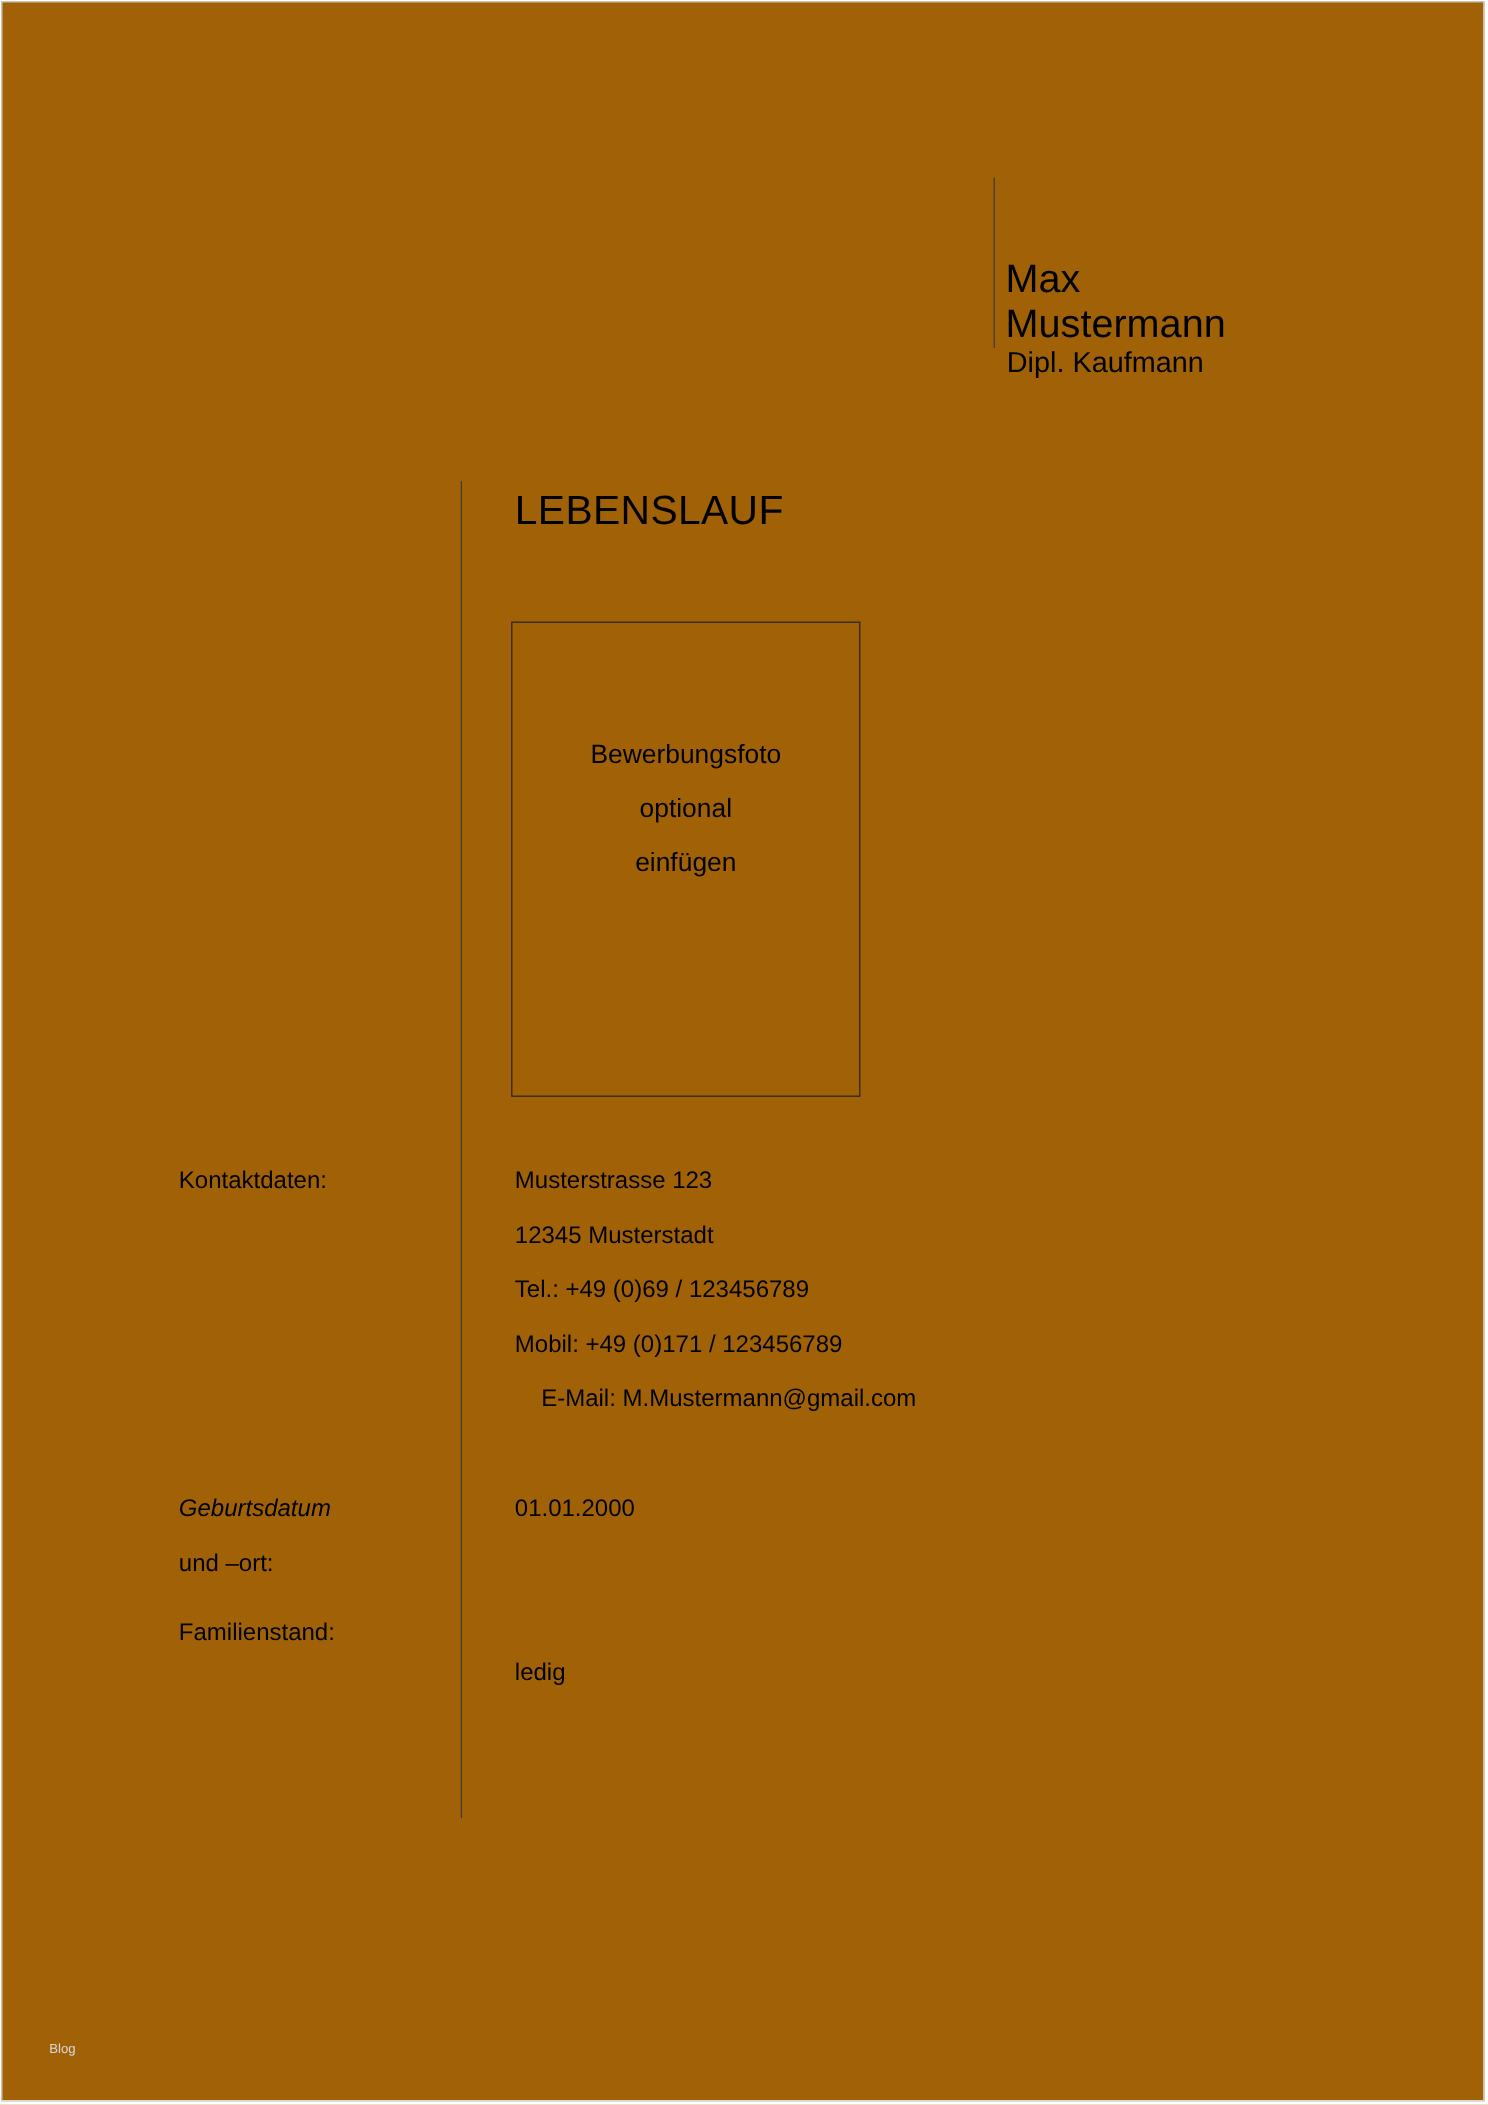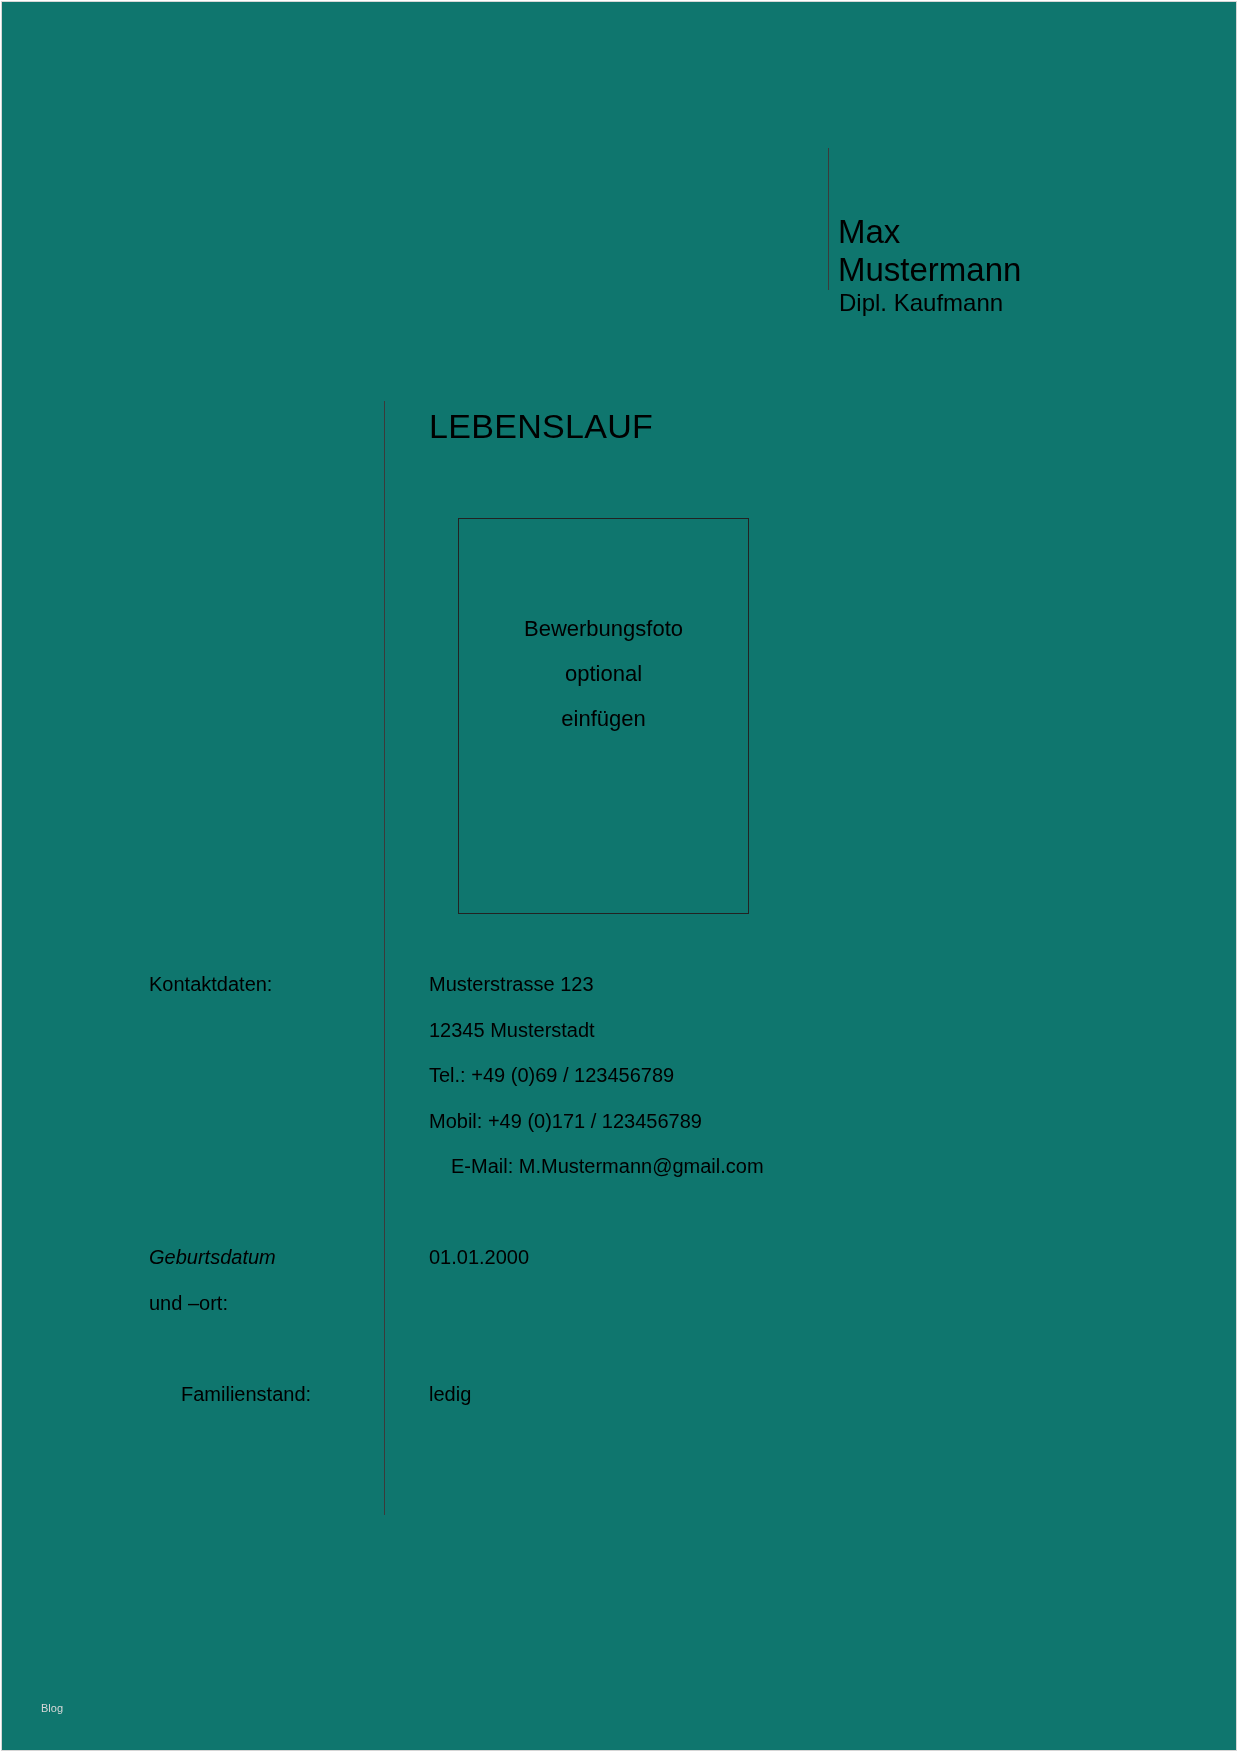--- a/index.html
+++ b/index.html
@@ -14,21 +14,21 @@
       overflow: hidden;
       font-family: "Liberation Sans", sans-serif;
       color: #000;
     }
     .page {
       position: absolute;
       left: 1px;
       top: 1px;
       width: 1236px;
       height: 1750px;
-      background: #0f766e;
+      background: #a16207;
       border: 1px solid #d6d6d6;
       box-sizing: border-box;
     }
     .abs { position: absolute; }
     .vline {
       position: absolute;
       width: 1px;
       background: #3a3a3a;
     }
     .header-name {
@@ -44,21 +44,20 @@
     .doc-title {
       font-size: 34px;
       line-height: 48px;
       letter-spacing: 0.3px;
       white-space: nowrap;
     }
     .photo-box {
       position: absolute;
       border: 1.5px solid #222;
       box-sizing: border-box;
-      margin-left: 32px;
     }
     .photo-text {
       position: absolute;
       left: 0;
       right: 0;
       text-align: center;
       font-size: 22px;
       line-height: 26px;
     }
     .label, .value {
@@ -97,17 +96,17 @@
   <div class="value" style="left:427px; top:968px;">Musterstrasse 123</div>
   <div class="value" style="left:427px; top:1014px;">12345 Musterstadt</div>
   <div class="value" style="left:427px; top:1059px;">Tel.: +49 (0)69 / 123456789</div>
   <div class="value" style="left:427px; top:1105px;">Mobil: +49 (0)171 / 123456789</div>
   <div class="value" style="left:449px; top:1150px;">E-Mail: M.Mustermann@gmail.com</div>
 
   <div class="label" style="left:147px; top:1241px;font-style:italic;">Geburtsdatum</div>
   <div class="label" style="left:147px; top:1287px;">und –ort:</div>
   <div class="value" style="left:427px; top:1241px;">01.01.2000</div>
 
-  <div class="label" style="left:147px; top:1378px;margin-left:32px;">Familienstand:</div>
+  <div class="label" style="left:147px; top:1345px;">Familienstand:</div>
   <div class="value" style="left:427px; top:1378px;">ledig</div>
 
   <div class="watermark" style="left:39px; top:1700px;">Blog</div>
 </div>
 
 </body></html>

